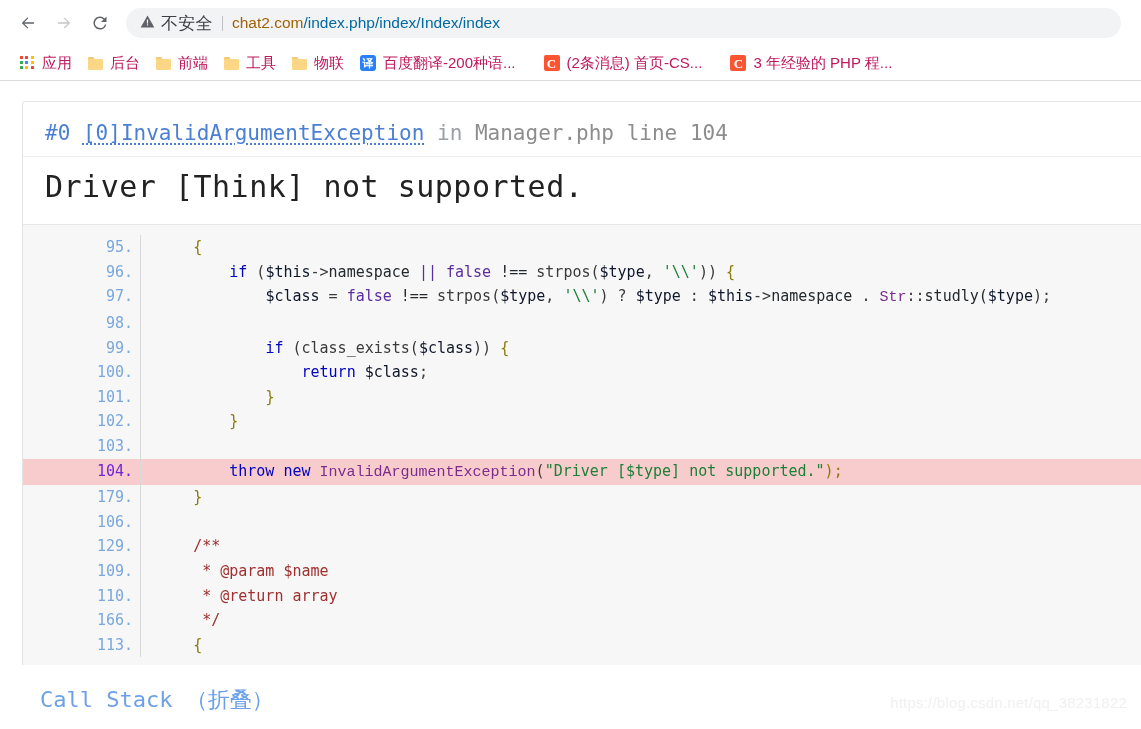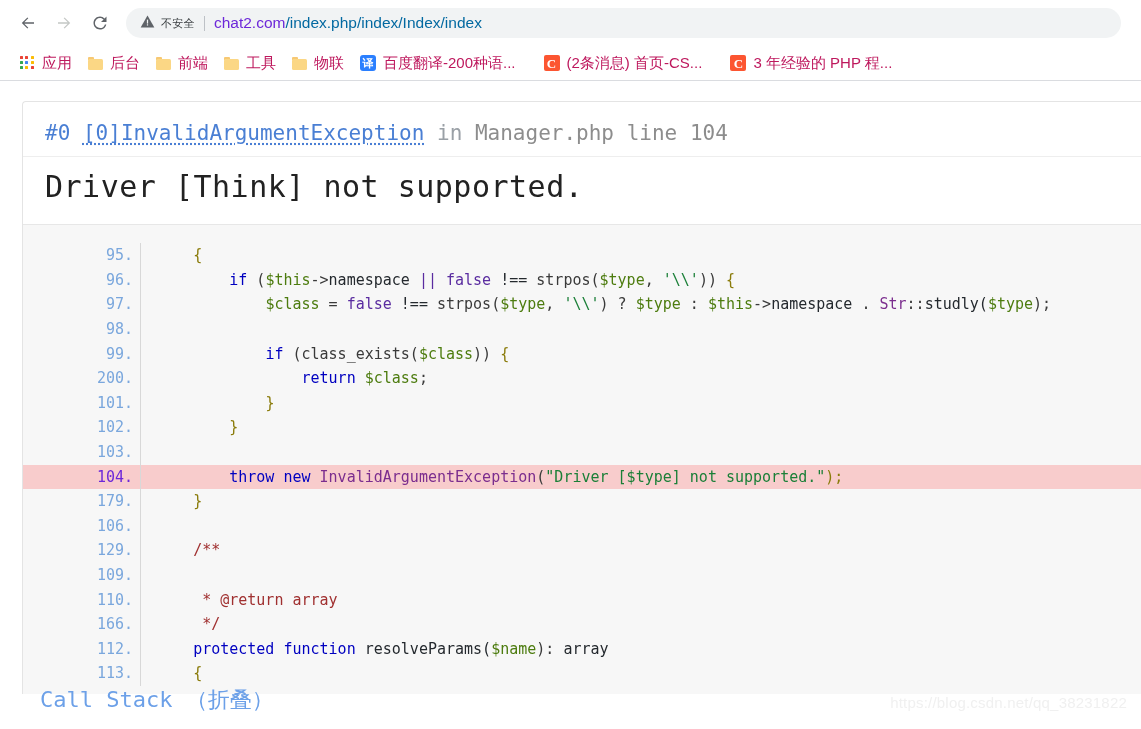--- a/index.html
+++ b/index.html
@@ -44,35 +44,35 @@
     padding: 0 14px;
     min-width: 0;
   }
   #security-chip {
     display: flex; align-items: center;
     flex: 0 0 auto;
     color: #5f6368;
     font-size: 14.5px;
   }
   #security-chip .warn-tri { margin-right: 6px; display:block; }
-  #security-chip .warn-text { color: #3c4043; font-size: 11px; letter-spacing: .3px;}
+  #security-chip .warn-text { color: #3c4043; font-size: 17px; letter-spacing: .3px;}
   #chip-divider {
     width: 1px; height: 15px;
     background: #bdc1c6;
     margin: 0 9px;
     flex: 0 0 auto;
   }
   #url-text {
     font-size: 15.5px;
     color: #202124;
     white-space: nowrap;
     overflow: hidden;
     text-overflow: ellipsis;
   }
-  #url-text .host { color: #6d28d9; }
+  #url-text .host { color: #a16207; }
   #url-text .path { color: #0369a1; }
 
   
   #bookmarks-bar {
     height: 35px;
     display: flex;
     align-items: center;
     padding: 0 6px 0 12px;
     border-bottom: 1px solid #dadce0;
     overflow: hidden;
@@ -190,21 +190,21 @@
     font-family: "DejaVu Sans Mono", "Liberation Mono", monospace;
     font-size: 30px;
     color: #222222;
     letter-spacing: .5px;
     white-space: nowrap;
   }
 
   #code-block {
     background: #f7f7f7;
     border-top: 1px solid #e7e7e7;
-    padding: 18px 0 8px 0;
+    padding: 10px 0 8px 0;
     font-family: "DejaVu Sans Mono", "Liberation Mono", monospace;
     font-size: 15px;
     line-height: 24.6px;
   }
   .code-line {
     display: flex;
     white-space: pre;
     min-height: 24.6px;
   }
   .code-line.hl { background: #f8cccc; }
@@ -220,25 +220,25 @@
   .code-line.hl .ln { color: #6d28d9; }
   .src {
     padding-left: 16px;
     flex: 1 1 auto;
     color: #24292e;
     overflow: hidden;
   }
 
   
   .t-kw   { color: #0000c0; }
-  .t-var  { color: #4d7c0f; }
+  .t-var  { color: #0f172a; }
   .t-bool { color: #5a2ca0; }
   .t-fn   { color: #24292e; }
   .t-str  { color: #1a7f37; }
-  .t-cls  { color: #7b2d8e; }
+  .t-cls  { color: #7b2d8e; font-family: Liberation Mono, monospace; }
   .t-brace{ color: #8a7b0a; }
   .t-punc { color: #3a3a3a; }
   .t-cmt  { color: #a03030; }
   .t-op   { color: #24292e; }
   .t-type { color: #24292e; }
 
   #call-stack {
     position: absolute;
     left: 22px;
     bottom: 0;
@@ -387,32 +387,31 @@
     <div id="exception-head"><span class="ex-num">#0</span> <span class="ex-link">[0]InvalidArgumentException</span> <span class="ex-in">in</span> <span class="ex-file">Manager.php</span> <span class="ex-file">line</span> <span class="ex-file">104</span></div>
 
     <div id="exception-message">Driver [Think] not supported.</div>
 
     <div id="code-block">
         <div class="code-line"><span class="ln">95.</span><span class="src"><span class="t-punc">    </span><span class="t-brace">{</span></span></div>
         <div class="code-line"><span class="ln">96.</span><span class="src"><span class="t-punc">        </span><span class="t-kw">if</span><span class="t-punc"> (</span><span class="t-var">$this</span><span class="t-punc">-&gt;</span><span class="t-fn">namespace</span><span class="t-punc"> </span><span class="t-bool">||</span><span class="t-punc"> </span><span class="t-bool">false</span><span class="t-punc"> </span><span class="t-op">!==</span><span class="t-punc"> strpos(</span><span class="t-var">$type</span><span class="t-punc">, </span><span class="t-str">'\\'</span><span class="t-punc">)) </span><span class="t-brace">{</span></span></div>
         <div class="code-line"><span class="ln">97.</span><span class="src"><span class="t-punc">            </span><span class="t-var">$class</span><span class="t-punc"> = </span><span class="t-bool">false</span><span class="t-punc"> </span><span class="t-op">!==</span><span class="t-punc"> strpos(</span><span class="t-var">$type</span><span class="t-punc">, </span><span class="t-str">'\\'</span><span class="t-punc">) ? </span><span class="t-var">$type</span><span class="t-punc"> : </span><span class="t-var">$this</span><span class="t-punc">-&gt;</span><span class="t-fn">namespace</span><span class="t-punc"> . </span><span class="t-cls">Str</span><span class="t-punc">::</span><span class="t-fn">studly(</span><span class="t-var">$type</span><span class="t-punc">);</span></span></div>
         <div class="code-line"><span class="ln">98.</span><span class="src"> </span></div>
         <div class="code-line"><span class="ln">99.</span><span class="src"><span class="t-punc">            </span><span class="t-kw">if</span><span class="t-punc"> (class_exists(</span><span class="t-var">$class</span><span class="t-punc">)) </span><span class="t-brace">{</span></span></div>
-        <div class="code-line"><span class="ln">200.</span><span class="src"><span class="t-punc">                </span><span class="t-kw">return</span><span class="t-punc"> </span><span class="t-var">$class</span><span class="t-punc">;</span></span></div>
+        <div class="code-line"><span class="ln">100.</span><span class="src"><span class="t-punc">                </span><span class="t-kw">return</span><span class="t-punc"> </span><span class="t-var">$class</span><span class="t-punc">;</span></span></div>
         <div class="code-line"><span class="ln">101.</span><span class="src"><span class="t-punc">            </span><span class="t-brace">}</span></span></div>
         <div class="code-line"><span class="ln">102.</span><span class="src"><span class="t-punc">        </span><span class="t-brace">}</span></span></div>
         <div class="code-line"><span class="ln">103.</span><span class="src"> </span></div>
         <div class="code-line hl"><span class="ln">104.</span><span class="src"><span class="t-punc">        </span><span class="t-kw">throw</span><span class="t-punc"> </span><span class="t-kw">new</span><span class="t-punc"> </span><span class="t-cls">InvalidArgumentException</span><span class="t-punc">(</span><span class="t-str">"Driver [$type] not supported."</span><span class="t-brace">);</span></span></div>
         <div class="code-line"><span class="ln">179.</span><span class="src"><span class="t-punc">    </span><span class="t-brace">}</span></span></div>
         <div class="code-line"><span class="ln">106.</span><span class="src"> </span></div>
         <div class="code-line"><span class="ln">129.</span><span class="src"><span class="t-punc">    </span><span class="t-cmt">/**</span></span></div>
-        <div class="code-line"><span class="ln">109.</span></div>
+        <div class="code-line"><span class="ln">109.</span><span class="src"><span class="t-cmt">     * @param $name</span></span></div>
         <div class="code-line"><span class="ln">110.</span><span class="src"><span class="t-cmt">     * @return array</span></span></div>
         <div class="code-line"><span class="ln">166.</span><span class="src"><span class="t-cmt">     */</span></span></div>
-        <div class="code-line"><span class="ln">112.</span><span class="src"><span class="t-punc">    </span><span class="t-kw">protected</span><span class="t-punc"> </span><span class="t-kw">function</span><span class="t-fn"> resolveParams(</span><span class="t-var">$name</span><span class="t-punc">): </span><span class="t-type">array</span></span></div>
         <div class="code-line"><span class="ln">113.</span><span class="src"><span class="t-punc">    </span><span class="t-brace">{</span></span></div>
       </div>
   </div>
 
   <div id="call-stack">Call Stack （折叠）</div>
 
   <div id="watermark">https://blog.csdn.net/qq_38231822</div>
 </div>
 
 </body></html>

